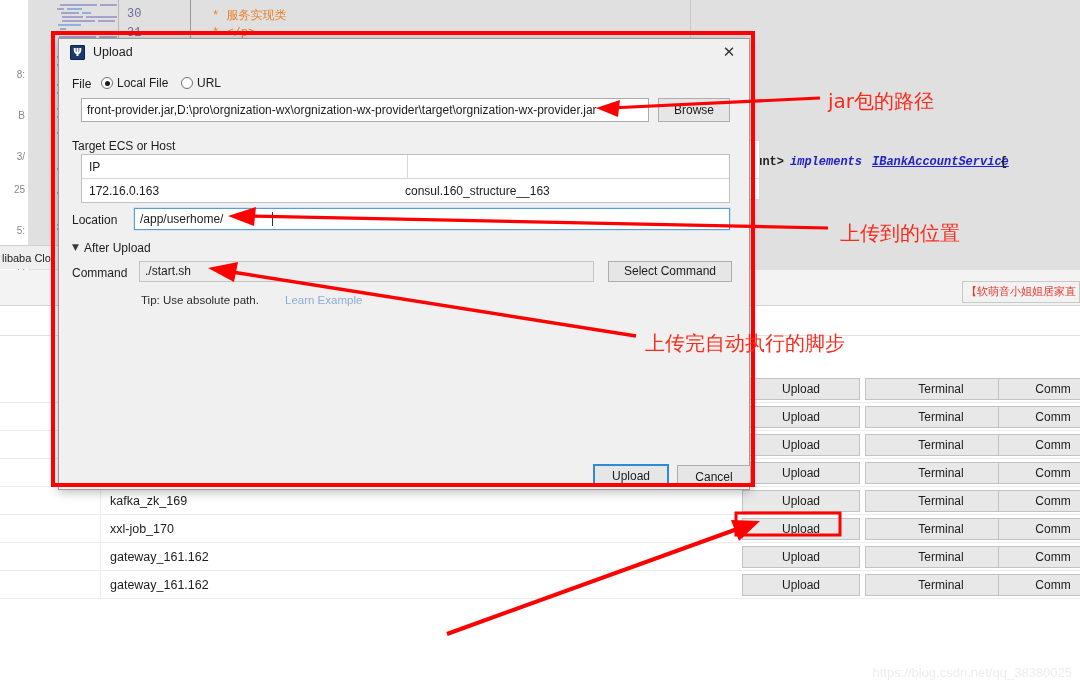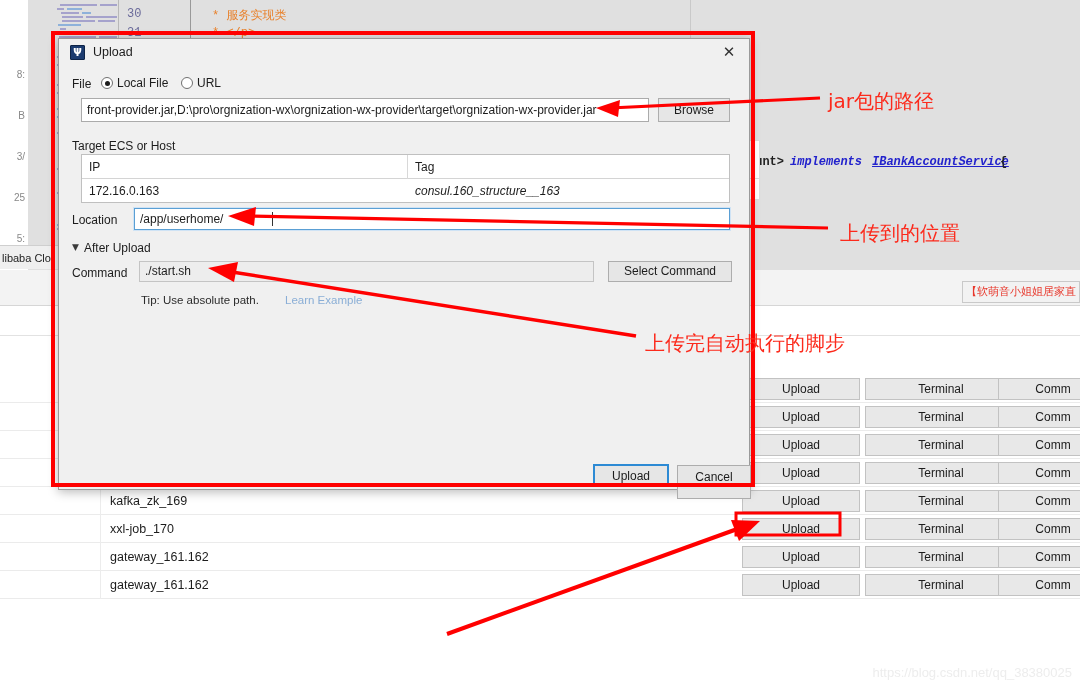--- a/index.html
+++ b/index.html
@@ -188,21 +188,21 @@
 <body>
 
 <div id="root">
 
   <div class="ide-editor-bg">
     <div class="ide-white-left"></div>
     <div class="gutter-nums" id="gutter">
         <div style="margin-top: 65px;">8:</div>
         <div style="margin-top: 22px;">B</div>
         <div style="margin-top: 22px;">3/</div>
-        <div style="margin-top: 22px;">25</div>
+        <div style="margin-top: 14px;">25</div>
         <div style="margin-top: 22px;">5:</div>
         <div style="margin-top: 22px;">/3</div>
         <div style="margin-top: 22px;">nu</div>
       </div>
     <div class="minimap" id="minimap">
         <div class="mm-line" style="left: 5px; top: 4px; width: 37px;"></div>
         <div class="mm-line" style="left: 45px; top: 4px; width: 31px;"></div>
         <div class="mm-line" style="left: 2px; top: 8px; width: 7px;"></div>
         <div class="mm-line b" style="left: 12px; top: 8px; width: 15px;"></div>
         <div class="mm-line" style="left: 6px; top: 12px; width: 18px;"></div>
@@ -403,44 +403,43 @@
 
     <div class="txtfield" style="left:22px; top:59px; width:568px; height:24px; line-height:22px;">front-provider.jar,D:\pro\orgnization-wx\orgnization-wx-provider\target\orgnization-wx-provider.jar</div>
     <div class="btn" style="left:599px; top:59px; width:72px; height:24px;">Browse</div>
 
     <div class="lbl" style="left:13px; top:100px;">Target ECS or Host</div>
 
     <div class="tablebox" style="left:22px; top:115px; width:649px; height:49px;">
       <div class="tb-head">
         <div class="tb-head-cell" style="left:0px; width:325px;">IP</div>
         <div class="tb-vsep" style="left:325px;"></div>
-        <div class="tb-head-cell" style="left:326px; width:322px;">Tag</div>
       </div>
       <div style="position:absolute; left:0; top:24px; width:100%; height:24px;">
         <div class="tb-row-cell" style="left:0px; width:325px;">172.16.0.163</div>
-        <div class="tb-row-cell" style="left:326px; width:322px;font-style:italic;">consul.160_structure__163</div>
+        <div class="tb-row-cell" style="left:316px; width:322px;">consul.160_structure__163</div>
       </div>
     </div>
 
     <div class="lbl" style="left:13px; top:174px;">Location</div>
     <div class="txtfield focus" style="left:75px; top:169px; width:596px; height:22px; line-height:20px;">/app/userhome/</div>
     <div class="caret" style="left:213px; top:173px; height:14px;"></div>
 
     <div class="disclosure" style="left:13px; top:203px;">▼</div>
     <div class="lbl" style="left:25px; top:202px;">After Upload</div>
 
     <div class="lbl" style="left:13px; top:227px;">Command</div>
     <div class="txtfield readonly" style="left:80px; top:222px; width:455px; height:21px; line-height:19px;">./start.sh</div>
     <div class="btn" style="left:549px; top:222px; width:124px; height:21px; line-height:19px;">Select Command</div>
 
     <div class="tip" style="left:82px; top:255px;">Tip: Use absolute path.</div>
     <div class="tip-link" style="left:226px; top:255px;">Learn Example</div>
 
     <div class="btn primary" style="left:534px; top:425px; width:76px; height:23px;">Upload</div>
-    <div class="btn" style="left:618px; top:426px; width:74px; height:34px;">Cancel</div>
+    <div class="btn" style="left:618px; top:426px; width:74px; height:22px;">Cancel</div>
   </div>
 
   <svg class="anno-svg" viewBox="0 0 1080 690">
 
     <rect x="53" y="33" width="700" height="452" fill="none" stroke="#ff0000" stroke-width="4"></rect>
 
     <line x1="820" y1="98" x2="610" y2="108" stroke="#ff0000" stroke-width="3.2"></line>
     <polygon points="596,108 620,100 618,117" fill="#ff0000"></polygon>
 
     <line x1="828" y1="228" x2="250" y2="216" stroke="#ff0000" stroke-width="3.2"></line>

